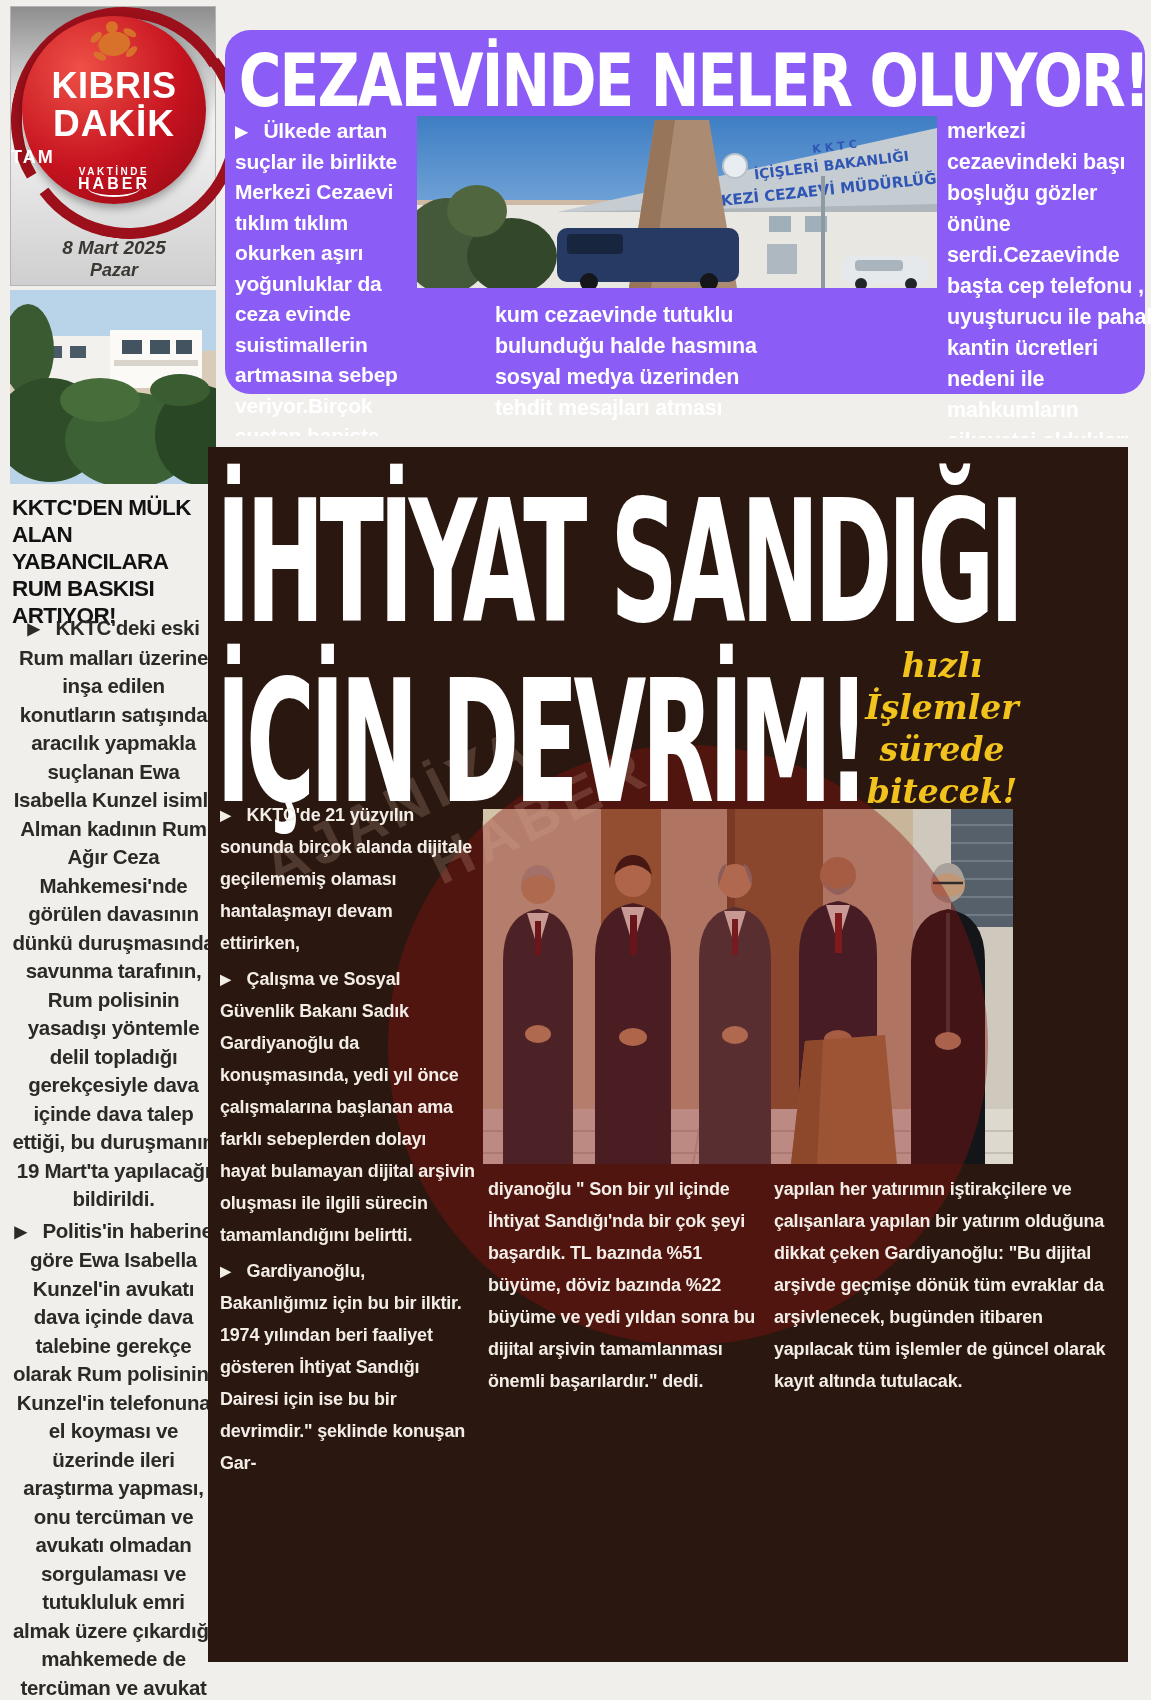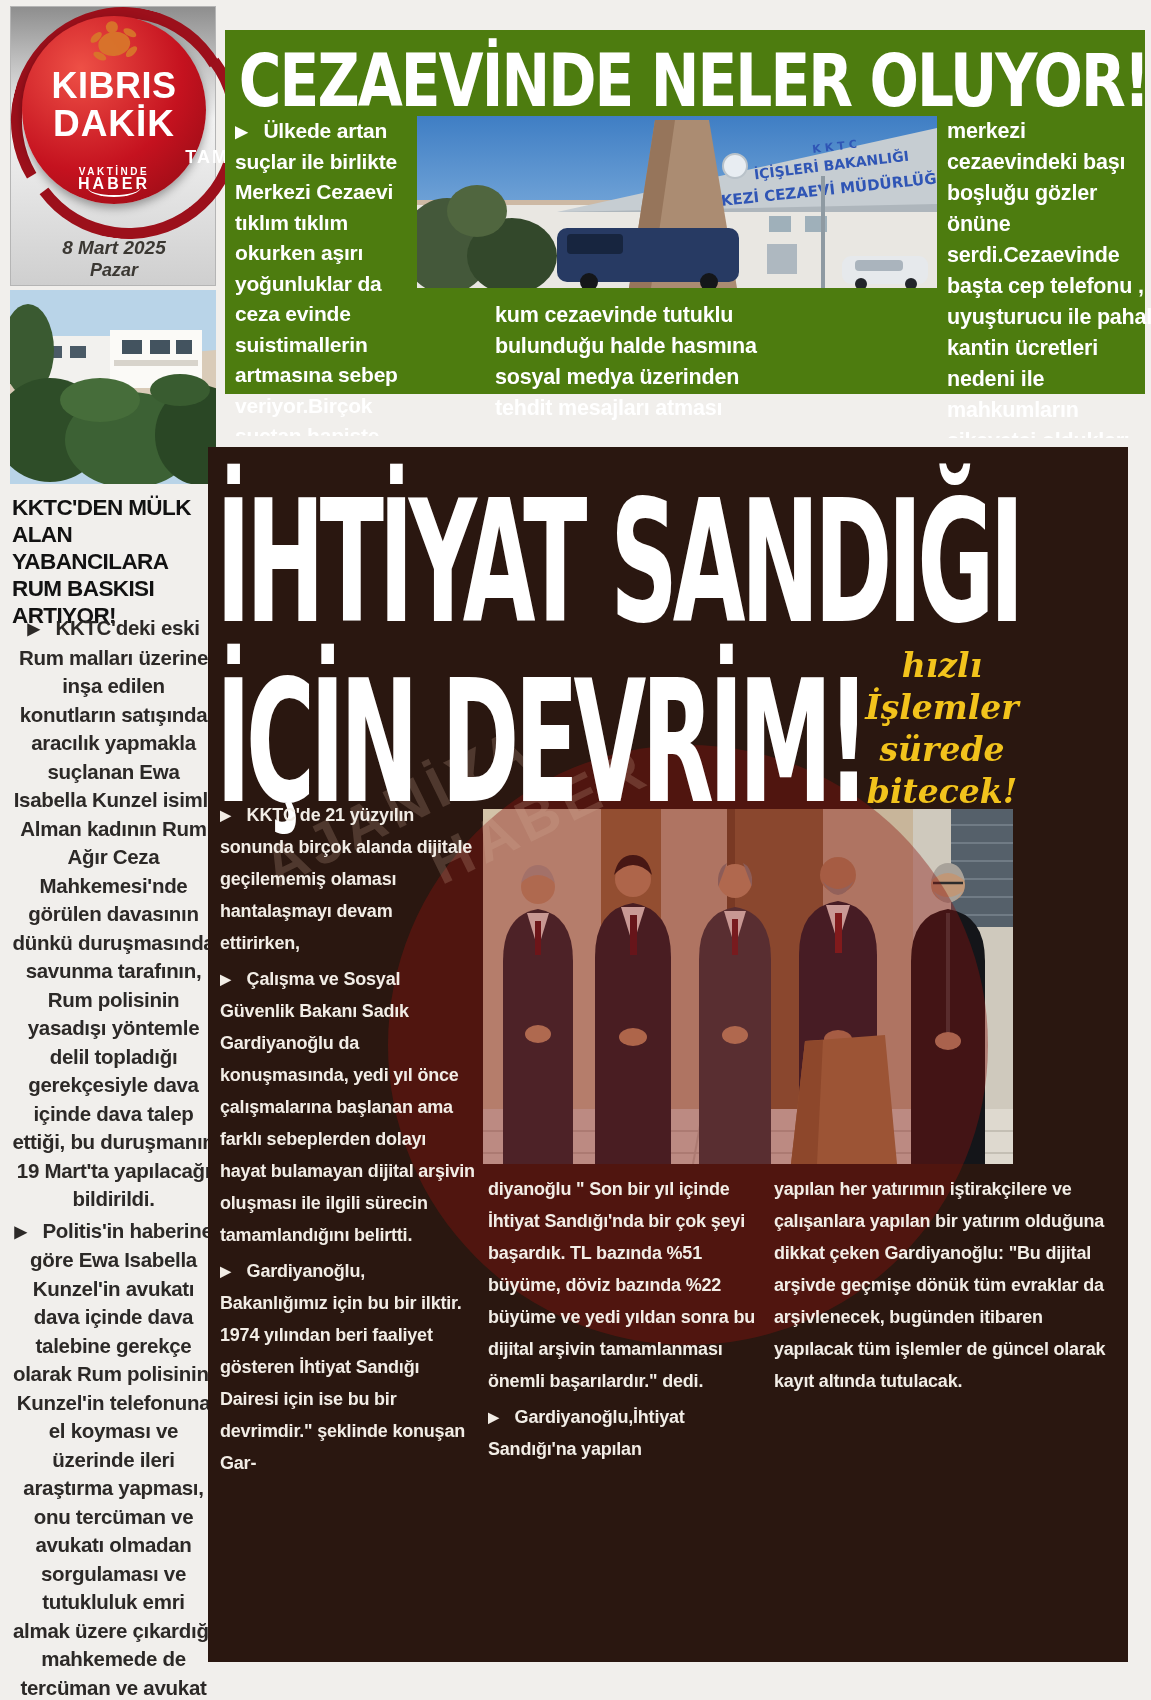--- a/index.html
+++ b/index.html
@@ -7,33 +7,33 @@
 
   
   .sidebar{position:absolute;left:10px;top:6px;width:206px;height:1692px;}
   .logo-box{position:absolute;left:0;top:0;width:206px;height:280px;background:linear-gradient(180deg,#8e8e8e 0%,#f4f4f4 40%,#cfcfcf 100%);border:1px solid #b5b5b5;box-sizing:border-box;}
   .arcA{position:absolute;left:0px;top:0px;width:202px;height:204px;border-radius:50%;border:11px solid transparent;border-top-color:#9c101b;border-left-color:#9c101b;transform:rotate(14deg);}
   .arcB{position:absolute;left:6px;top:6px;width:202px;height:204px;border-radius:50%;border:11px solid transparent;border-bottom-color:#9c101b;border-right-color:#9c101b;transform:rotate(8deg);}
   .disc{position:absolute;left:11px;top:9px;width:184px;height:188px;border-radius:50%;background:radial-gradient(circle at 32% 28%,#ee5046 0%,#c5121f 55%,#8c0a13 100%);box-shadow:0 4px 10px rgba(0,0,0,.35);}
   .turtle{position:absolute;left:72px;top:12px;}
   .brand1{position:absolute;left:0;top:58px;width:206px;text-align:center;color:#fff;font-size:36px;font-weight:900;letter-spacing:0.5px;}
   .brand2{position:absolute;left:0;top:96px;width:206px;text-align:center;color:#fff;font-size:37px;font-weight:900;letter-spacing:1px;}
-  .tag1{position:absolute;left:12px;top:140px;width:206px;text-align:right;color:#fff;font-size:18px;font-weight:900;letter-spacing:2px;}
+  .tag1{position:absolute;left:0;top:140px;width:206px;text-align:left;color:#fff;font-size:18px;font-weight:900;letter-spacing:2px;}
   .tag2{position:absolute;left:0;top:159px;width:206px;text-align:center;color:#fff;font-size:10px;font-weight:700;letter-spacing:2.5px;}
   .tag3{position:absolute;left:0;top:168px;width:206px;text-align:center;color:#fff;font-size:16px;font-weight:900;letter-spacing:3px;}
   .arcW{position:absolute;left:76px;top:170px;width:54px;height:18px;border-bottom:2.5px solid #fff;border-radius:50%;}
   .date1{position:absolute;left:0;top:230px;width:206px;text-align:center;color:#3b3833;font-size:19px;font-weight:800;font-style:italic;}
   .date2{position:absolute;left:0;top:253px;width:206px;text-align:center;color:#3b3833;font-size:18px;font-weight:800;font-style:italic;}
   .houses{position:absolute;left:0;top:284px;width:206px;height:194px;}
   .side-head{position:absolute;left:2px;top:488px;width:204px;font-size:22.5px;font-weight:900;color:#121212;line-height:1.2;letter-spacing:-0.6px;margin:0;}
   .side-body{position:absolute;left:2px;top:608px;width:203px;height:1084px;overflow:hidden;font-size:20.5px;line-height:28.5px;color:#2c2927;font-weight:600;letter-spacing:-0.3px;}
   .side-body p{margin:0 0 3px;text-align:center;}
 
   
-  .topbox{position:absolute;left:225px;top:30px;width:920px;height:364px;background:#4d7c0f;}
+  .topbox{position:absolute;left:225px;top:30px;width:920px;height:364px;background:#8b5cf6;border-radius:25px;}
   .tophead{position:absolute;left:0;top:8px;width:920px;text-align:center;color:#fff;font-size:60px;font-weight:900;letter-spacing:-2px;white-space:nowrap;transform:scale(0.97,1.22);transform-origin:top center;font-family:"DejaVu Sans",sans-serif;margin:0;}
   .tcol{position:absolute;color:#ffffff;font-weight:600;letter-spacing:-0.2px;}
   .tcol p{margin:0;}
   .tcol1{left:10px;top:86px;width:186px;height:320px;font-size:21px;line-height:30.5px;overflow:hidden;}
   .prison{position:absolute;left:192px;top:86px;width:520px;height:172px;}
   .tcol2{left:270px;top:270px;width:296px;height:136px;font-size:21.5px;line-height:31px;overflow:hidden;}
   .tcol3{left:722px;top:86px;width:213px;height:322px;font-size:21.5px;line-height:31px;overflow:hidden;}
 
   
   .mainbox{position:absolute;left:208px;top:447px;width:920px;height:1215px;background:#2a1710;}
@@ -257,21 +257,20 @@
     </div>
 
     <div class="mcol mcol1">
       <p><span class="arr">▶</span><span>KKTC'de 21 yüzyılın sonunda birçok alanda dijitale geçilememiş olaması hantalaşmayı devam ettirirken,</span></p>
       <p><span class="arr">▶</span><span>Çalışma ve Sosyal Güvenlik Bakanı Sadık Gardiyanoğlu da konuşmasında, yedi yıl önce çalışmalarına başlanan ama farklı sebeplerden dolayı hayat bulamayan dijital arşivin oluşması ile ilgili sürecin tamamlandığını belirtti.</span></p>
       <p><span class="arr">▶</span><span>Gardiyanoğlu, Bakanlığımız için bu bir ilktir. 1974 yılından beri faaliyet gösteren İhtiyat Sandığı Dairesi için ise bu bir devrimdir." şeklinde konuşan Gar-</span></p>
     </div>
 
     <div class="mcol mcol2">
       <p><span>diyanoğlu " Son bir yıl içinde İhtiyat Sandığı'nda bir çok şeyi başardık. TL bazında %51 büyüme, döviz bazında %22 büyüme ve yedi yıldan sonra bu dijital arşivin tamamlanması önemli başarılardır." dedi.</span></p>
-      <p><span class="arr">▶</span><span>Gardiyanoğlu,İhtiyat Sandığı'na yapılan</span></p>
     </div>
 
     <div class="mcol mcol3">
       <p><span>yapılan her yatırımın iştirakçilere ve çalışanlara yapılan bir yatırım olduğuna dikkat çeken Gardiyanoğlu: "Bu dijital arşivde geçmişe dönük tüm evraklar da arşivlenecek, bugünden itibaren yapılacak tüm işlemler de güncel olarak kayıt altında tutulacak.</span></p>
     </div>
   </section>
 
 </div>
 
 </body></html>

